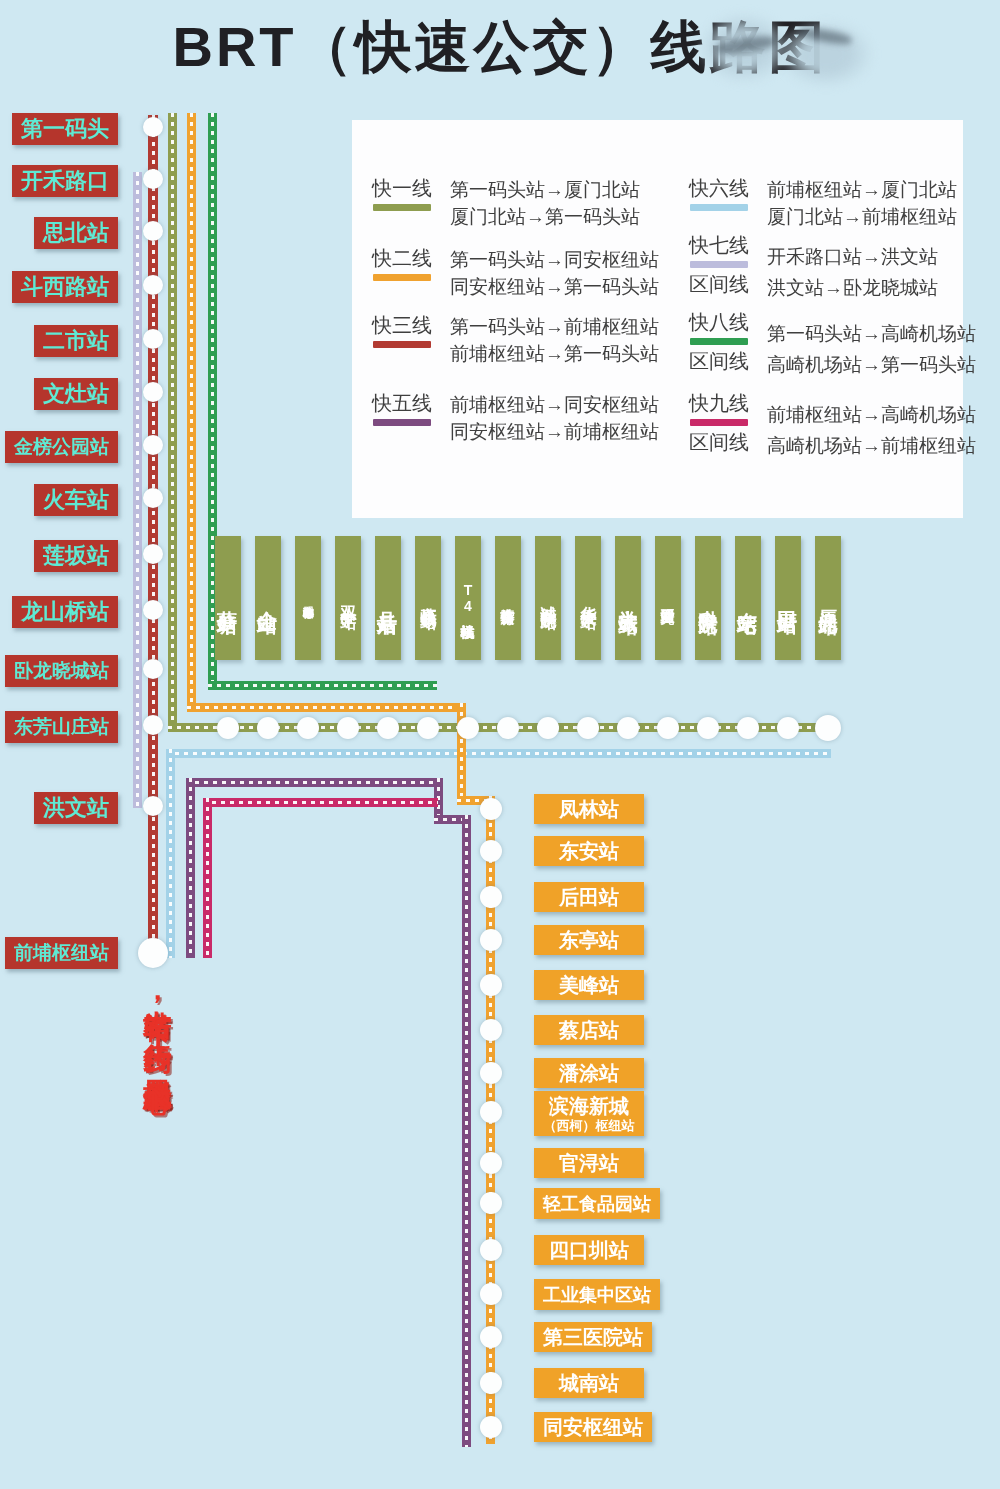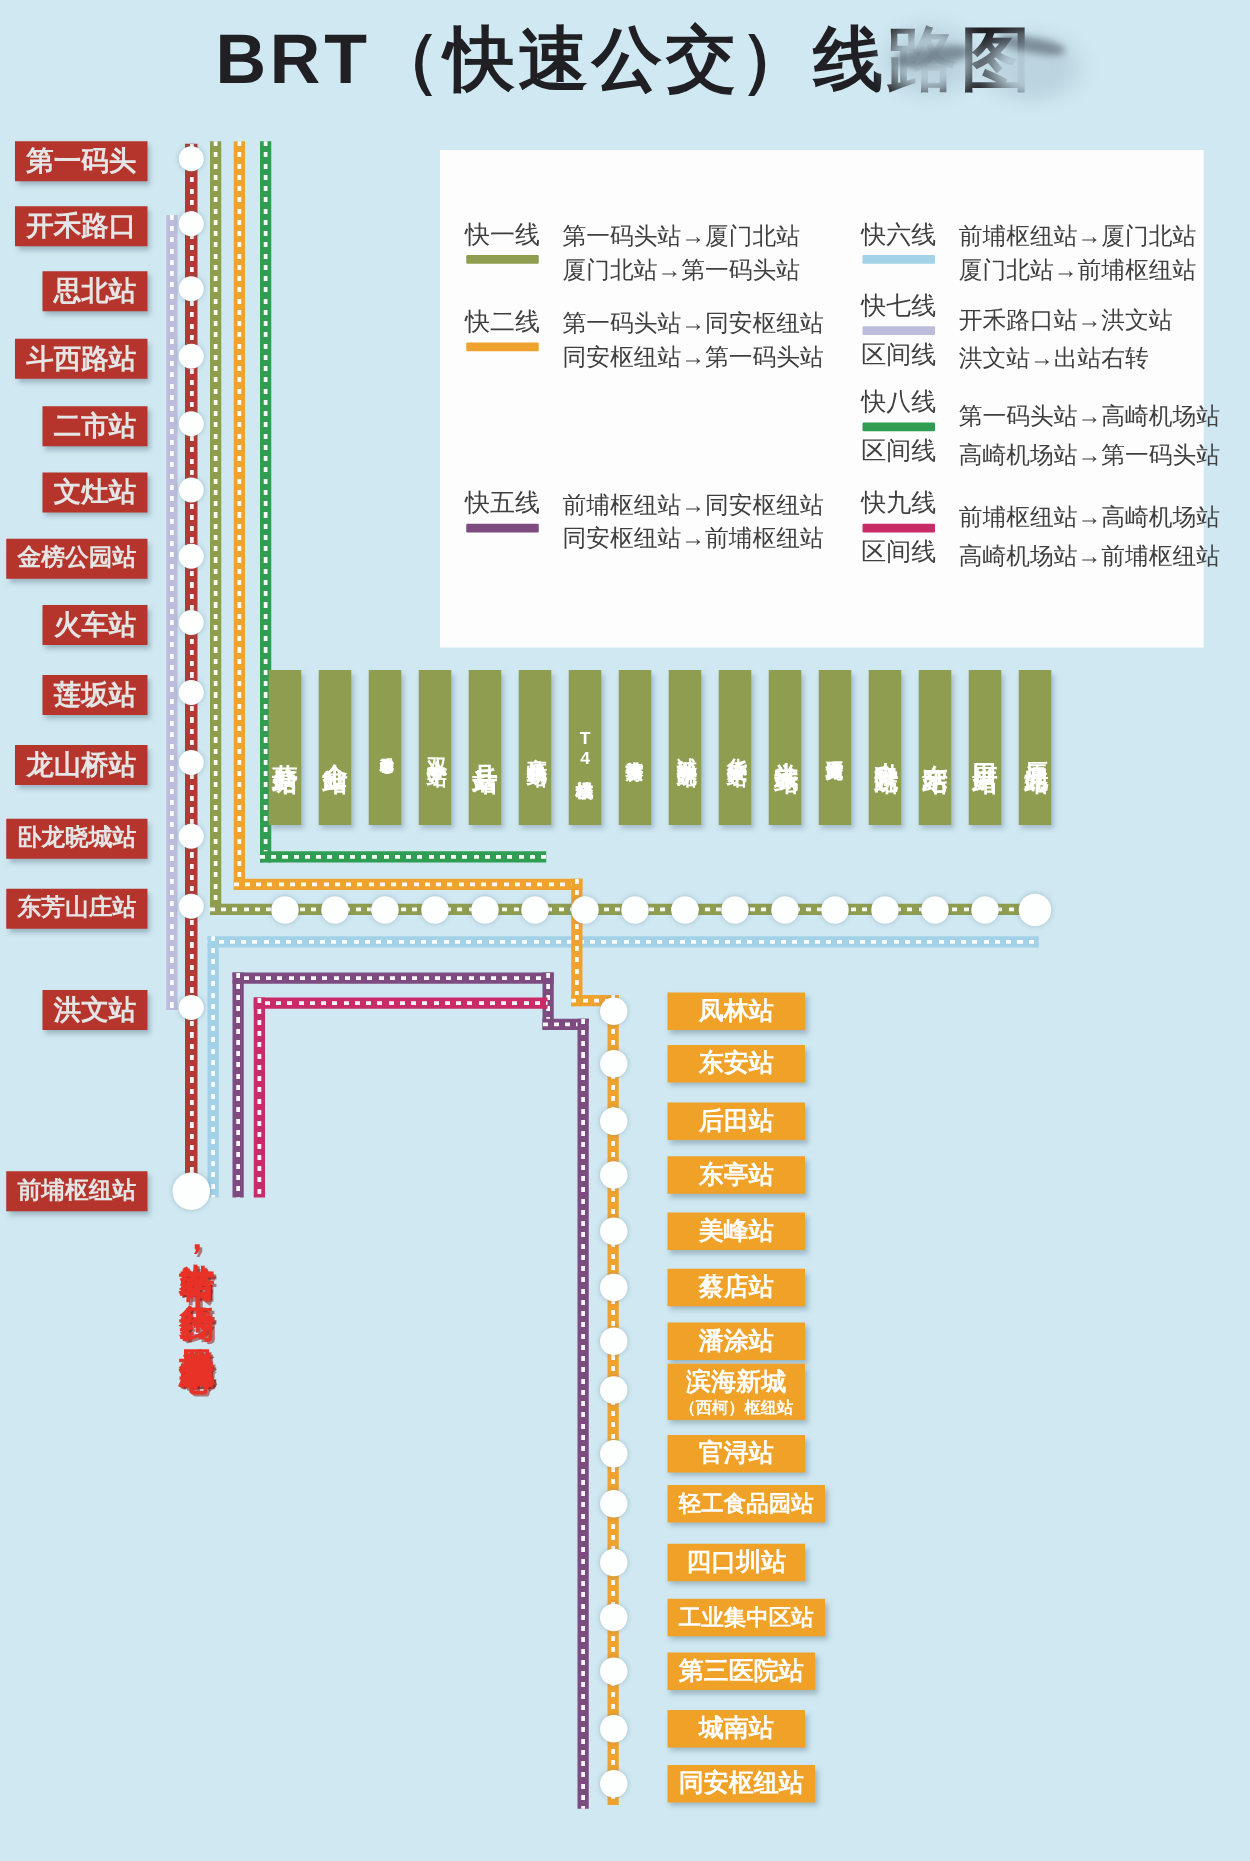--- a/index.html
+++ b/index.html
@@ -14,21 +14,21 @@
   .smk{background:rgba(45,55,66,.45);filter:blur(3px);border-radius:40%;}
 
   .seg{position:absolute;}
   .seg.v::after{content:"";position:absolute;top:0;bottom:0;left:50%;width:3px;margin-left:-1.5px;
       background:repeating-linear-gradient(to bottom,rgba(255,255,255,.95) 0 4px,rgba(255,255,255,0) 4px 9px);}
   .seg.h::after{content:"";position:absolute;left:0;right:0;top:50%;height:3px;margin-top:-1.5px;
       background:repeating-linear-gradient(to right,rgba(255,255,255,.95) 0 4px,rgba(255,255,255,0) 4px 9px);}
 
   .dot{position:absolute;background:#fdfefe;border-radius:50%;box-shadow:0 0 4px rgba(80,110,125,.35);}
 
-  .lbl-red{position:absolute;background:var(--label_red,#b5352c);color:#e5e5e5;font-weight:700;
+  .lbl-red{position:absolute;background:var(--label_red,#b5352c);color:#5eead4;font-weight:700;
            padding:4px 9px;white-space:nowrap;box-shadow:2px 3px 4px rgba(110,135,148,.55);}
   .lbl-olive{position:absolute;background:var(--label_olive,#8e9d4f);color:#fff;font-weight:700;
            width:26px;height:124px;display:flex;align-items:center;justify-content:center;
            writing-mode:vertical-rl;text-orientation:upright;letter-spacing:2px;
            box-shadow:2px 3px 4px rgba(110,135,148,.45);}
   .lbl-orange{position:absolute;background:var(--label_orange,#f0a228);color:#fff;font-weight:700;
            left:534px;min-width:92px;text-align:center;padding:3px 9px;white-space:nowrap;
            font-size:20px;line-height:24px;box-shadow:2px 3px 4px rgba(110,135,148,.5);}
   .lbl-orange .sub{display:block;font-size:13px;line-height:15px;font-weight:700;}
 
@@ -190,20 +190,30 @@
       <div class="lrow" style="left: 16px; top: 110px;">
         <div class="lname">
           <div class="nm">快二线</div>
           <div class="sw" style="background: rgb(240, 162, 47);"></div>
         </div>
         <div class="ldesc">
           <div class="dl1">第一码头站→同安枢纽站</div>
           <div class="dl2">同安枢纽站→第一码头站</div>
         </div>
       </div>
+      <div class="lrow" style="left: 16px; top: 177px;">
+        <div class="lname">
+          <div class="nm">快三线</div>
+          <div class="sw" style="background: rgb(178, 58, 50);"></div>
+        </div>
+        <div class="ldesc">
+          <div class="dl1">第一码头站→前埔枢纽站</div>
+          <div class="dl2">前埔枢纽站→第一码头站</div>
+        </div>
+      </div>
       <div class="lrow" style="left: 16px; top: 255px;">
         <div class="lname">
           <div class="nm">快五线</div>
           <div class="sw" style="background: rgb(125, 75, 128);"></div>
         </div>
         <div class="ldesc">
           <div class="dl1">前埔枢纽站→同安枢纽站</div>
           <div class="dl2">同安枢纽站→前埔枢纽站</div>
         </div>
       </div>
@@ -218,21 +228,21 @@
         </div>
       </div>
       <div class="lrow has-sub" style="left: 333px; top: 105px;">
         <div class="lname">
           <div class="nm">快七线</div>
           <div class="sw" style="background: rgb(188, 188, 220);"></div>
           <div class="sb">区间线</div>
         </div>
         <div class="ldesc">
           <div class="dl1">开禾路口站→洪文站</div>
-          <div class="dl2">洪文站→出站右转</div>
+          <div class="dl2">洪文站→卧龙晓城站</div>
         </div>
       </div>
       <div class="lrow has-sub" style="left: 333px; top: 182px;">
         <div class="lname">
           <div class="nm">快八线</div>
           <div class="sw" style="background: rgb(47, 158, 82);"></div>
           <div class="sb">区间线</div>
         </div>
         <div class="ldesc">
           <div class="dl1">第一码头站→高崎机场站</div>

